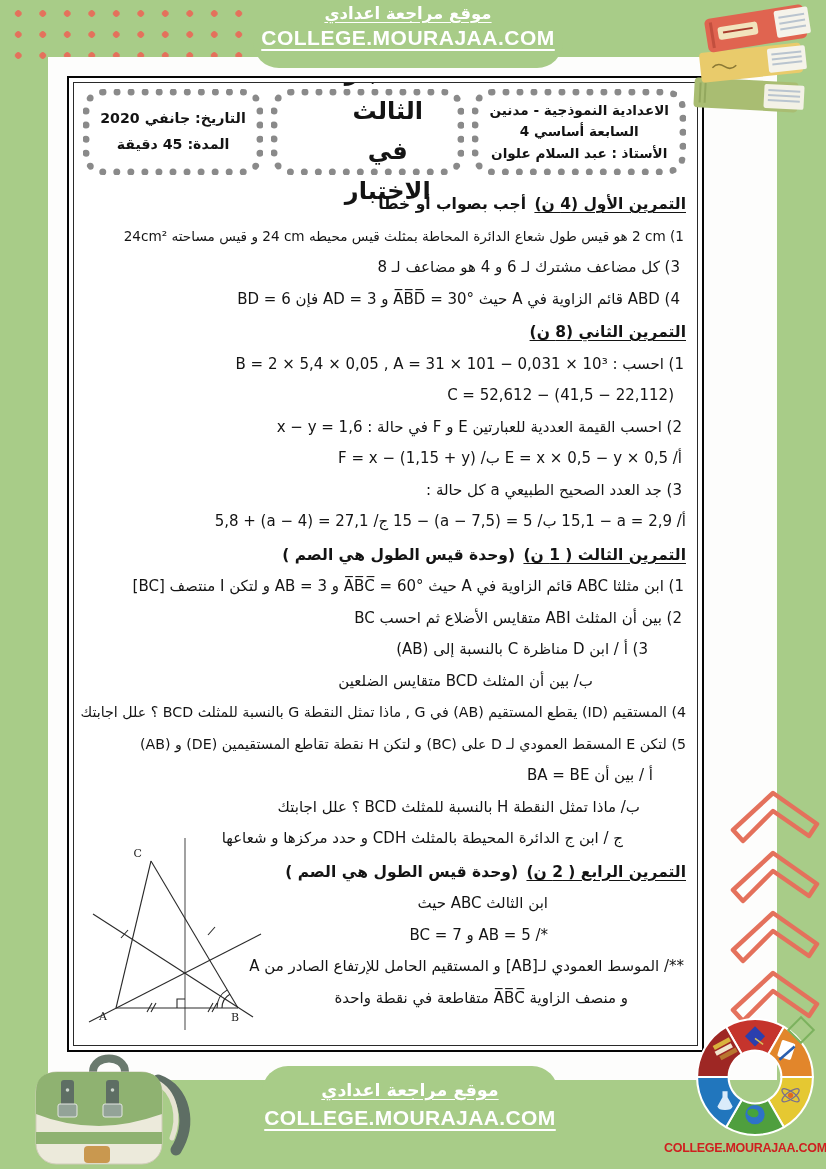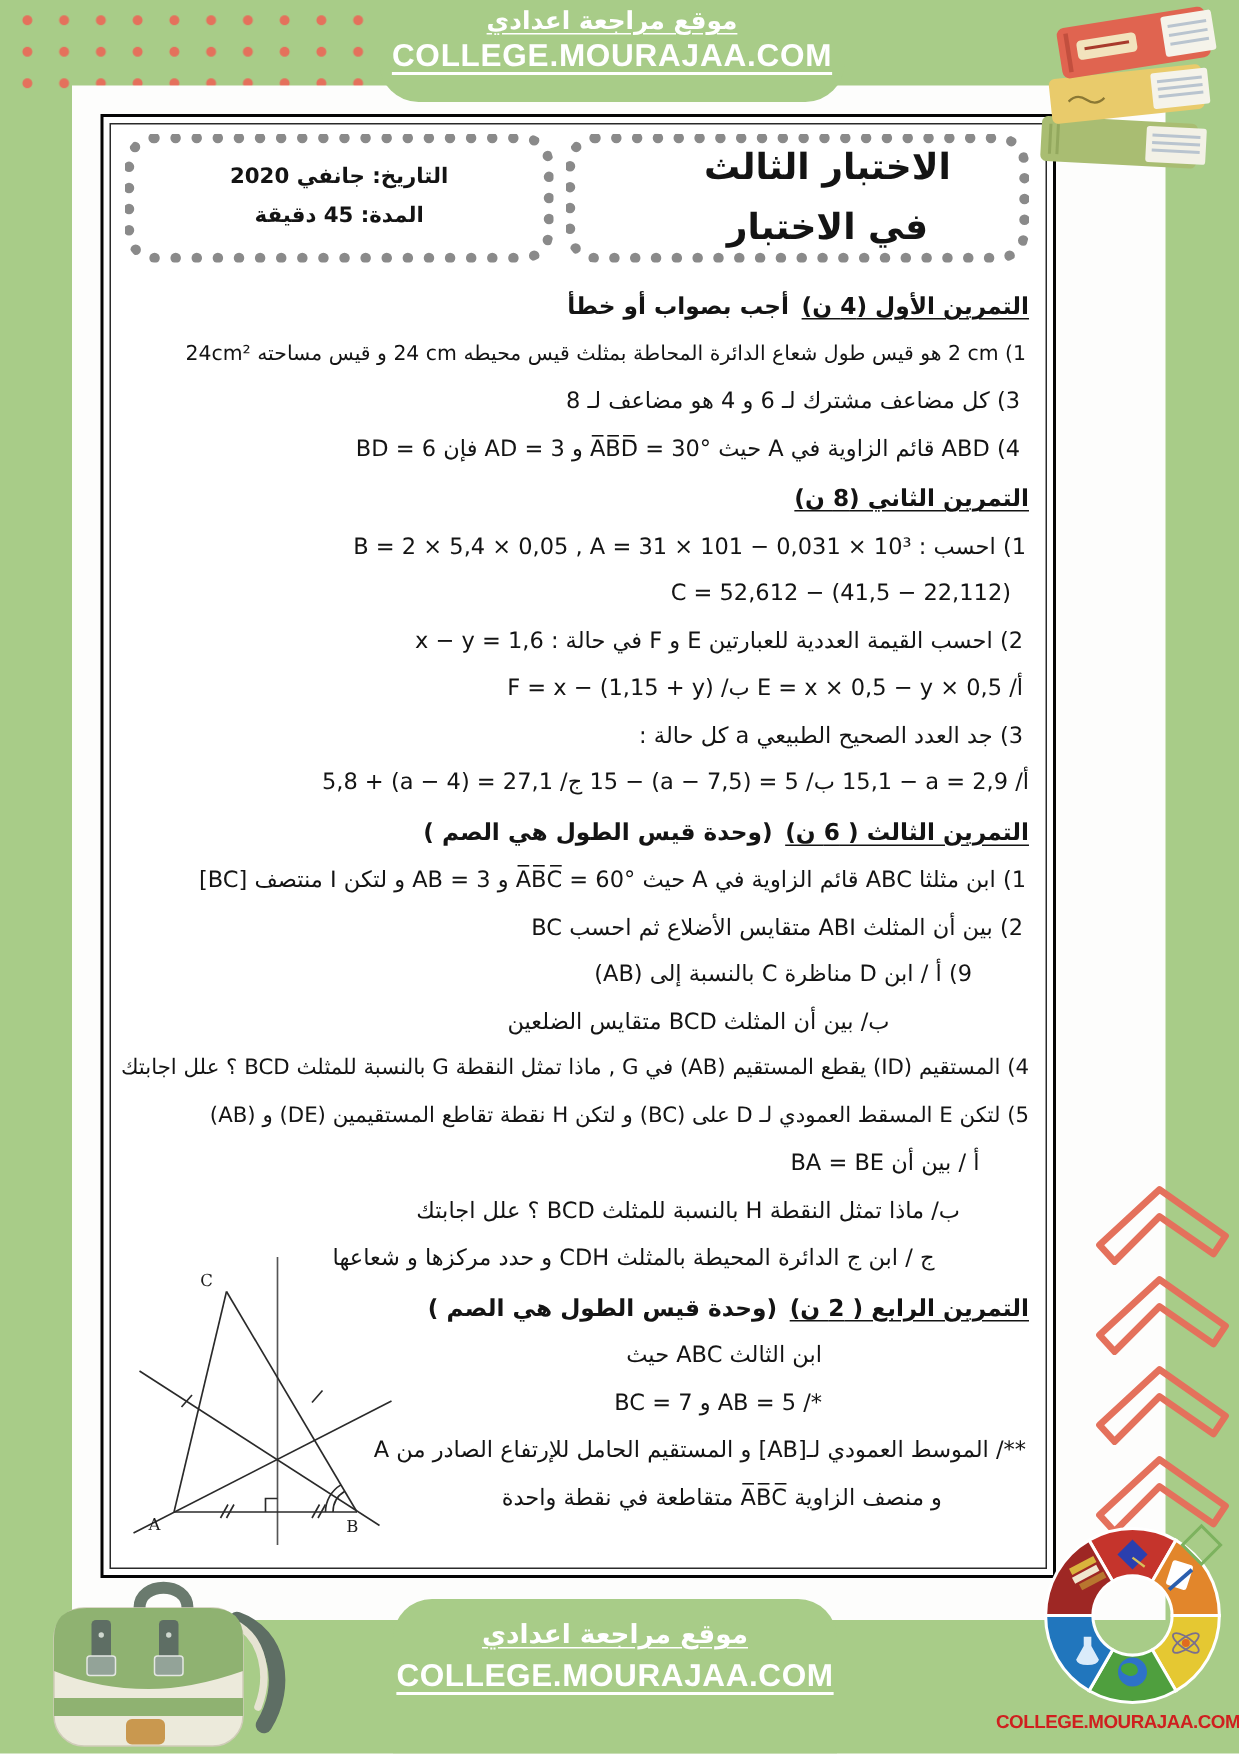--- a/index.html
+++ b/index.html
@@ -77,20 +77,25 @@
 </head>
 <body>
 
 <div class="dots"></div>
 
 <div class="paper">
   <div class="frame">
     <div class="frame-content">
 
       <div class="hdr-row">
+        <div class="hdr-box box-school">
+          <div class="l">الاعدادية النموذجية - مدنين</div>
+          <div class="l">السابعة أساسي 4</div>
+          <div class="l">الأستاذ : عبد السلام علوان</div>
+        </div>
         <div class="hdr-box box-exam">
           <div class="l">الاختبار الثالث</div>
           <div class="l">في الاختبار</div>
         </div>
         <div class="hdr-box box-info">
           <div class="l">التاريخ: جانفي 2020</div>
           <div class="l">المدة: 45 دقيقة</div>
         </div>
       </div>
 
@@ -107,26 +112,26 @@
         <span class="sub"></span>
       </div>
       <div class="line" style="padding-right:4px">1) احسب :   ⁦A = 31 × 101 − 0,031 × 10³⁩  ,  ⁦B = 2 × 5,4 × 0,05⁩</div>
       <div class="line" style="padding-right:14px">⁦C = 52,612 − (41,5 − 22,112)⁩</div>
       <div class="line" style="padding-right:6px">2) احسب القيمة العددية للعبارتين E و F في حالة : ⁦x − y = 1,6⁩</div>
       <div class="line" style="padding-right:6px">أ/  ⁦E = x × 0,5 − y × 0,5⁩      ب/  ⁦F = x − (1,15 + y)⁩</div>
       <div class="line" style="padding-right:6px">3) جد العدد الصحيح الطبيعي a كل حالة :</div>
       <div class="line" style="padding-right:2px">أ/ ⁦15,1 − a = 2,9⁩    ب/ ⁦15 − (a − 7,5) = 5⁩    ج/ ⁦5,8 + (a − 4) = 27,1⁩</div>
 
       <div class="ex-title mt">
-        <span class="t">التمرين الثالث ( 6 ن)</span>
+        <span class="t">التمرين الثالث ( 1 ن)</span>
         <span class="sub">(وحدة قيس الطول هي الصم )</span>
       </div>
       <div class="line" style="padding-right:4px">1)   ابن مثلثا ABC قائم الزاوية في A حيث ⁦A̅B̅C̅ = 60°⁩ و ⁦AB = 3⁩ و لتكن I منتصف ⁦[BC]⁩</div>
       <div class="line" style="padding-right:6px">2) بين  أن المثلث ABI متقايس الأضلاع  ثم احسب BC</div>
-      <div class="line" style="padding-right:40px">9) أ / ابن D مناظرة C بالنسبة إلى ⁦(AB)⁩</div>
+      <div class="line" style="padding-right:40px">3) أ / ابن D مناظرة C بالنسبة إلى ⁦(AB)⁩</div>
       <div class="line" style="padding-right:95px">ب/ بين  أن المثلث BCD متقايس الضلعين</div>
       <div class="line m" style="padding-right:2px">4) المستقيم ⁦(ID)⁩ يقطع المستقيم ⁦(AB)⁩ في G , ماذا تمثل النقطة G بالنسبة للمثلث BCD ؟ علل اجابتك</div>
       <div class="line m" style="padding-right:2px">5) لتكن E المسقط العمودي لـ D على ⁦(BC)⁩ و لتكن H نقطة تقاطع المستقيمين ⁦(DE)⁩ و ⁦(AB)⁩</div>
       <div class="line" style="padding-right:35px">أ / بين أن ⁦BA = BE⁩</div>
       <div class="line" style="padding-right:48px">ب/ ماذا تمثل النقطة H بالنسبة للمثلث BCD ؟ علل اجابتك</div>
       <div class="line" style="padding-right:65px">ج /  ابن ج الدائرة المحيطة بالمثلث CDH و حدد مركزها و شعاعها</div>
 
       <div class="ex-title mt">
         <span class="t">التمرين الرابع  ( 2 ن)</span>
         <span class="sub">(وحدة قيس الطول هي الصم )</span>

